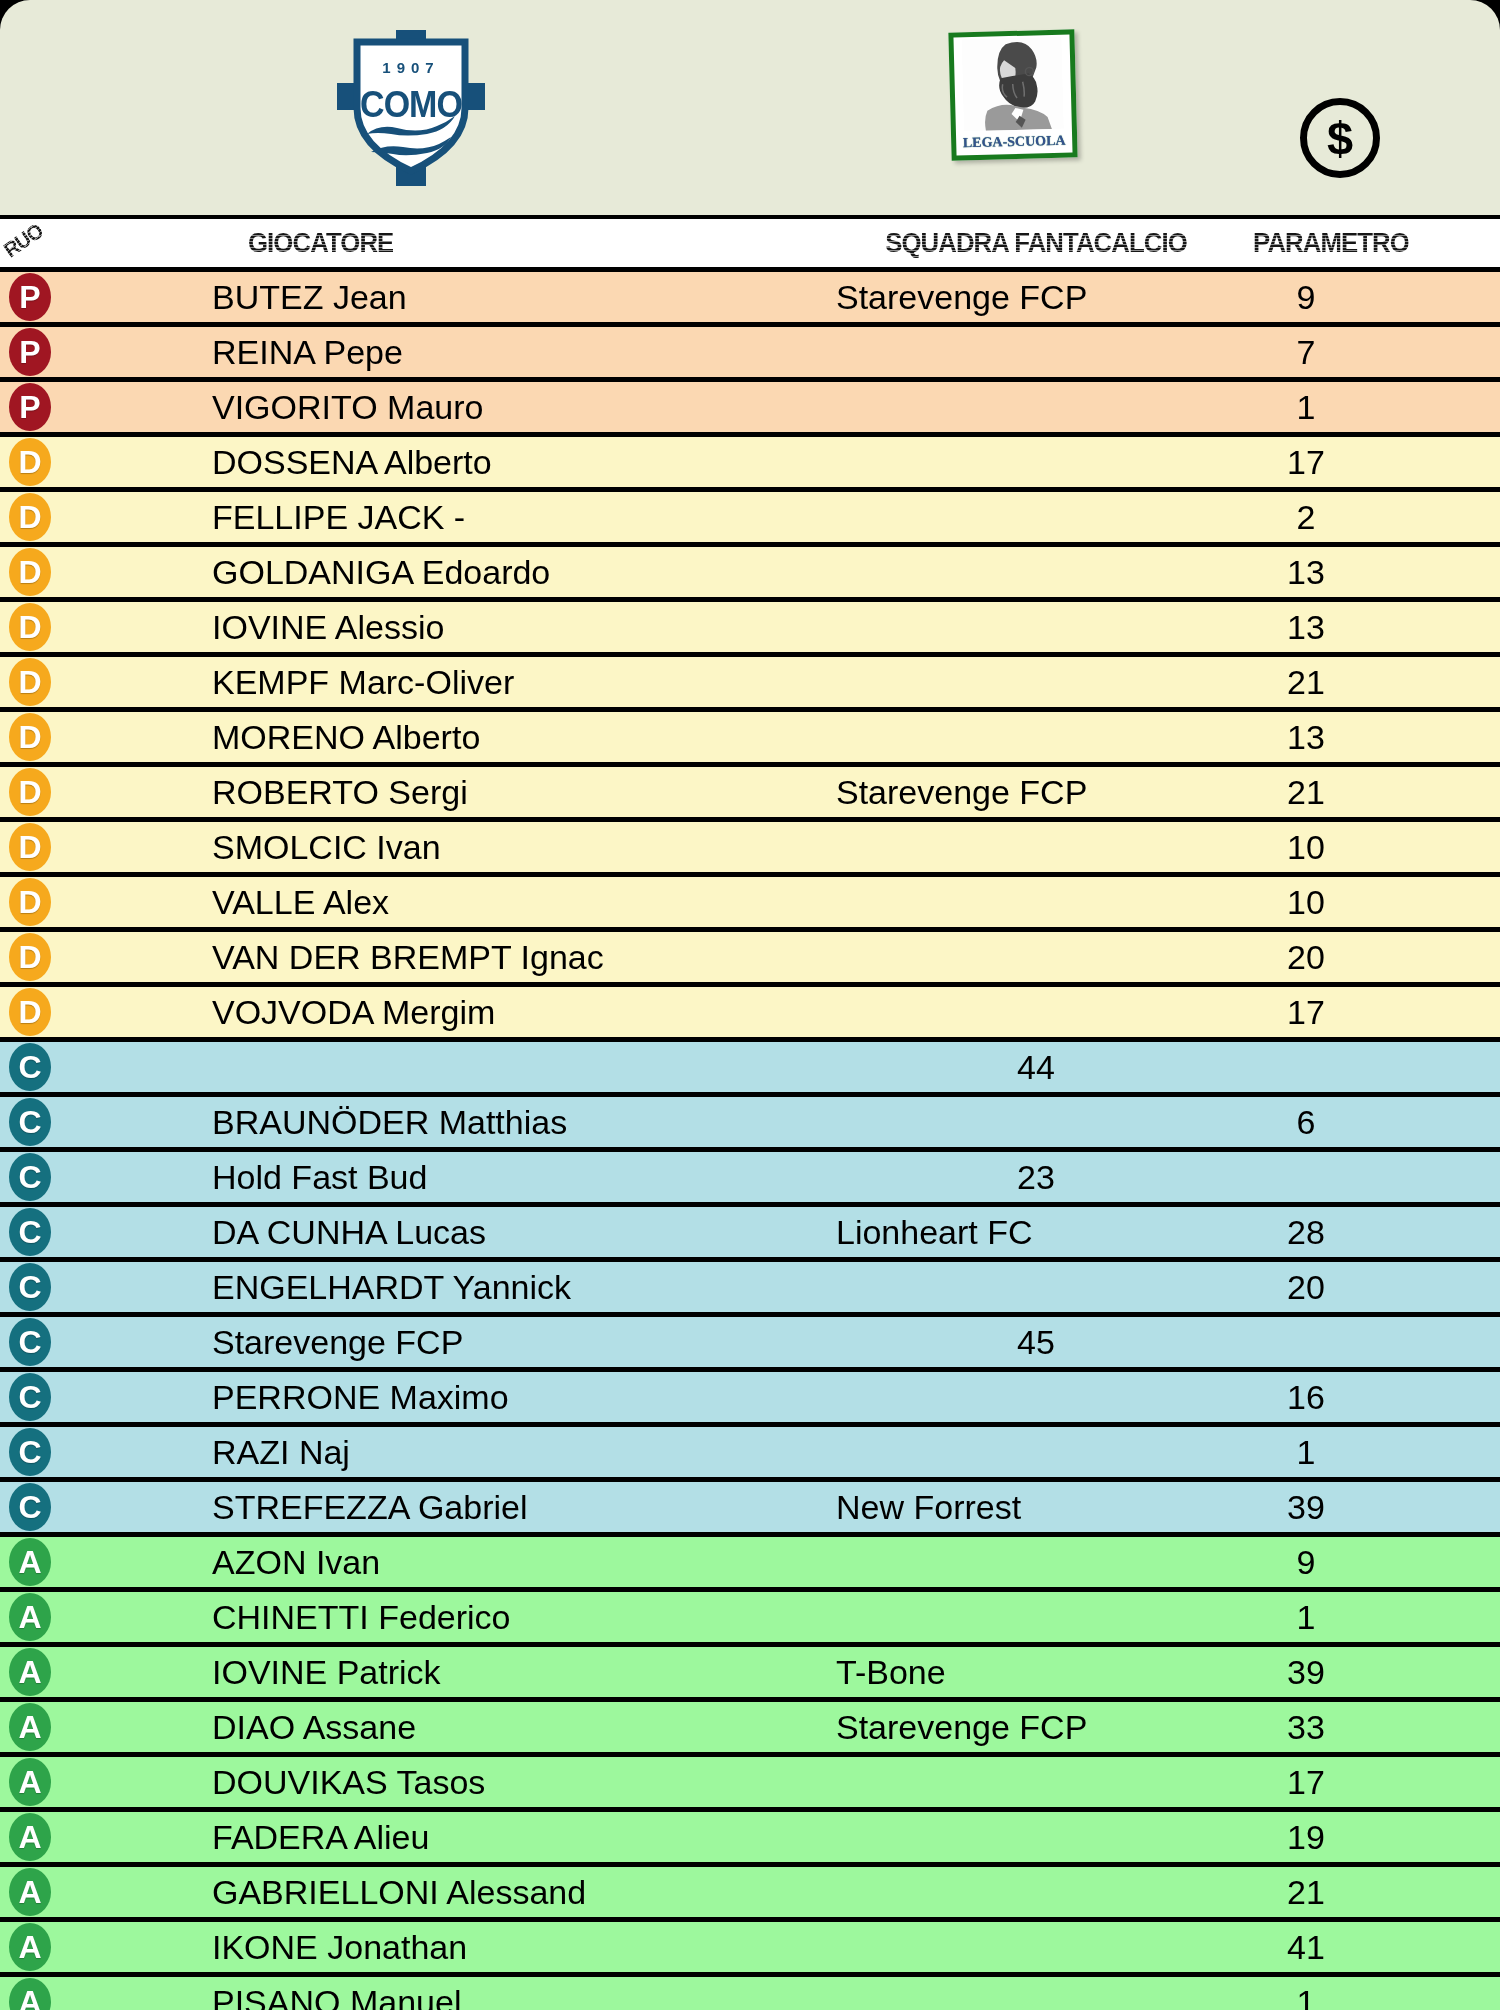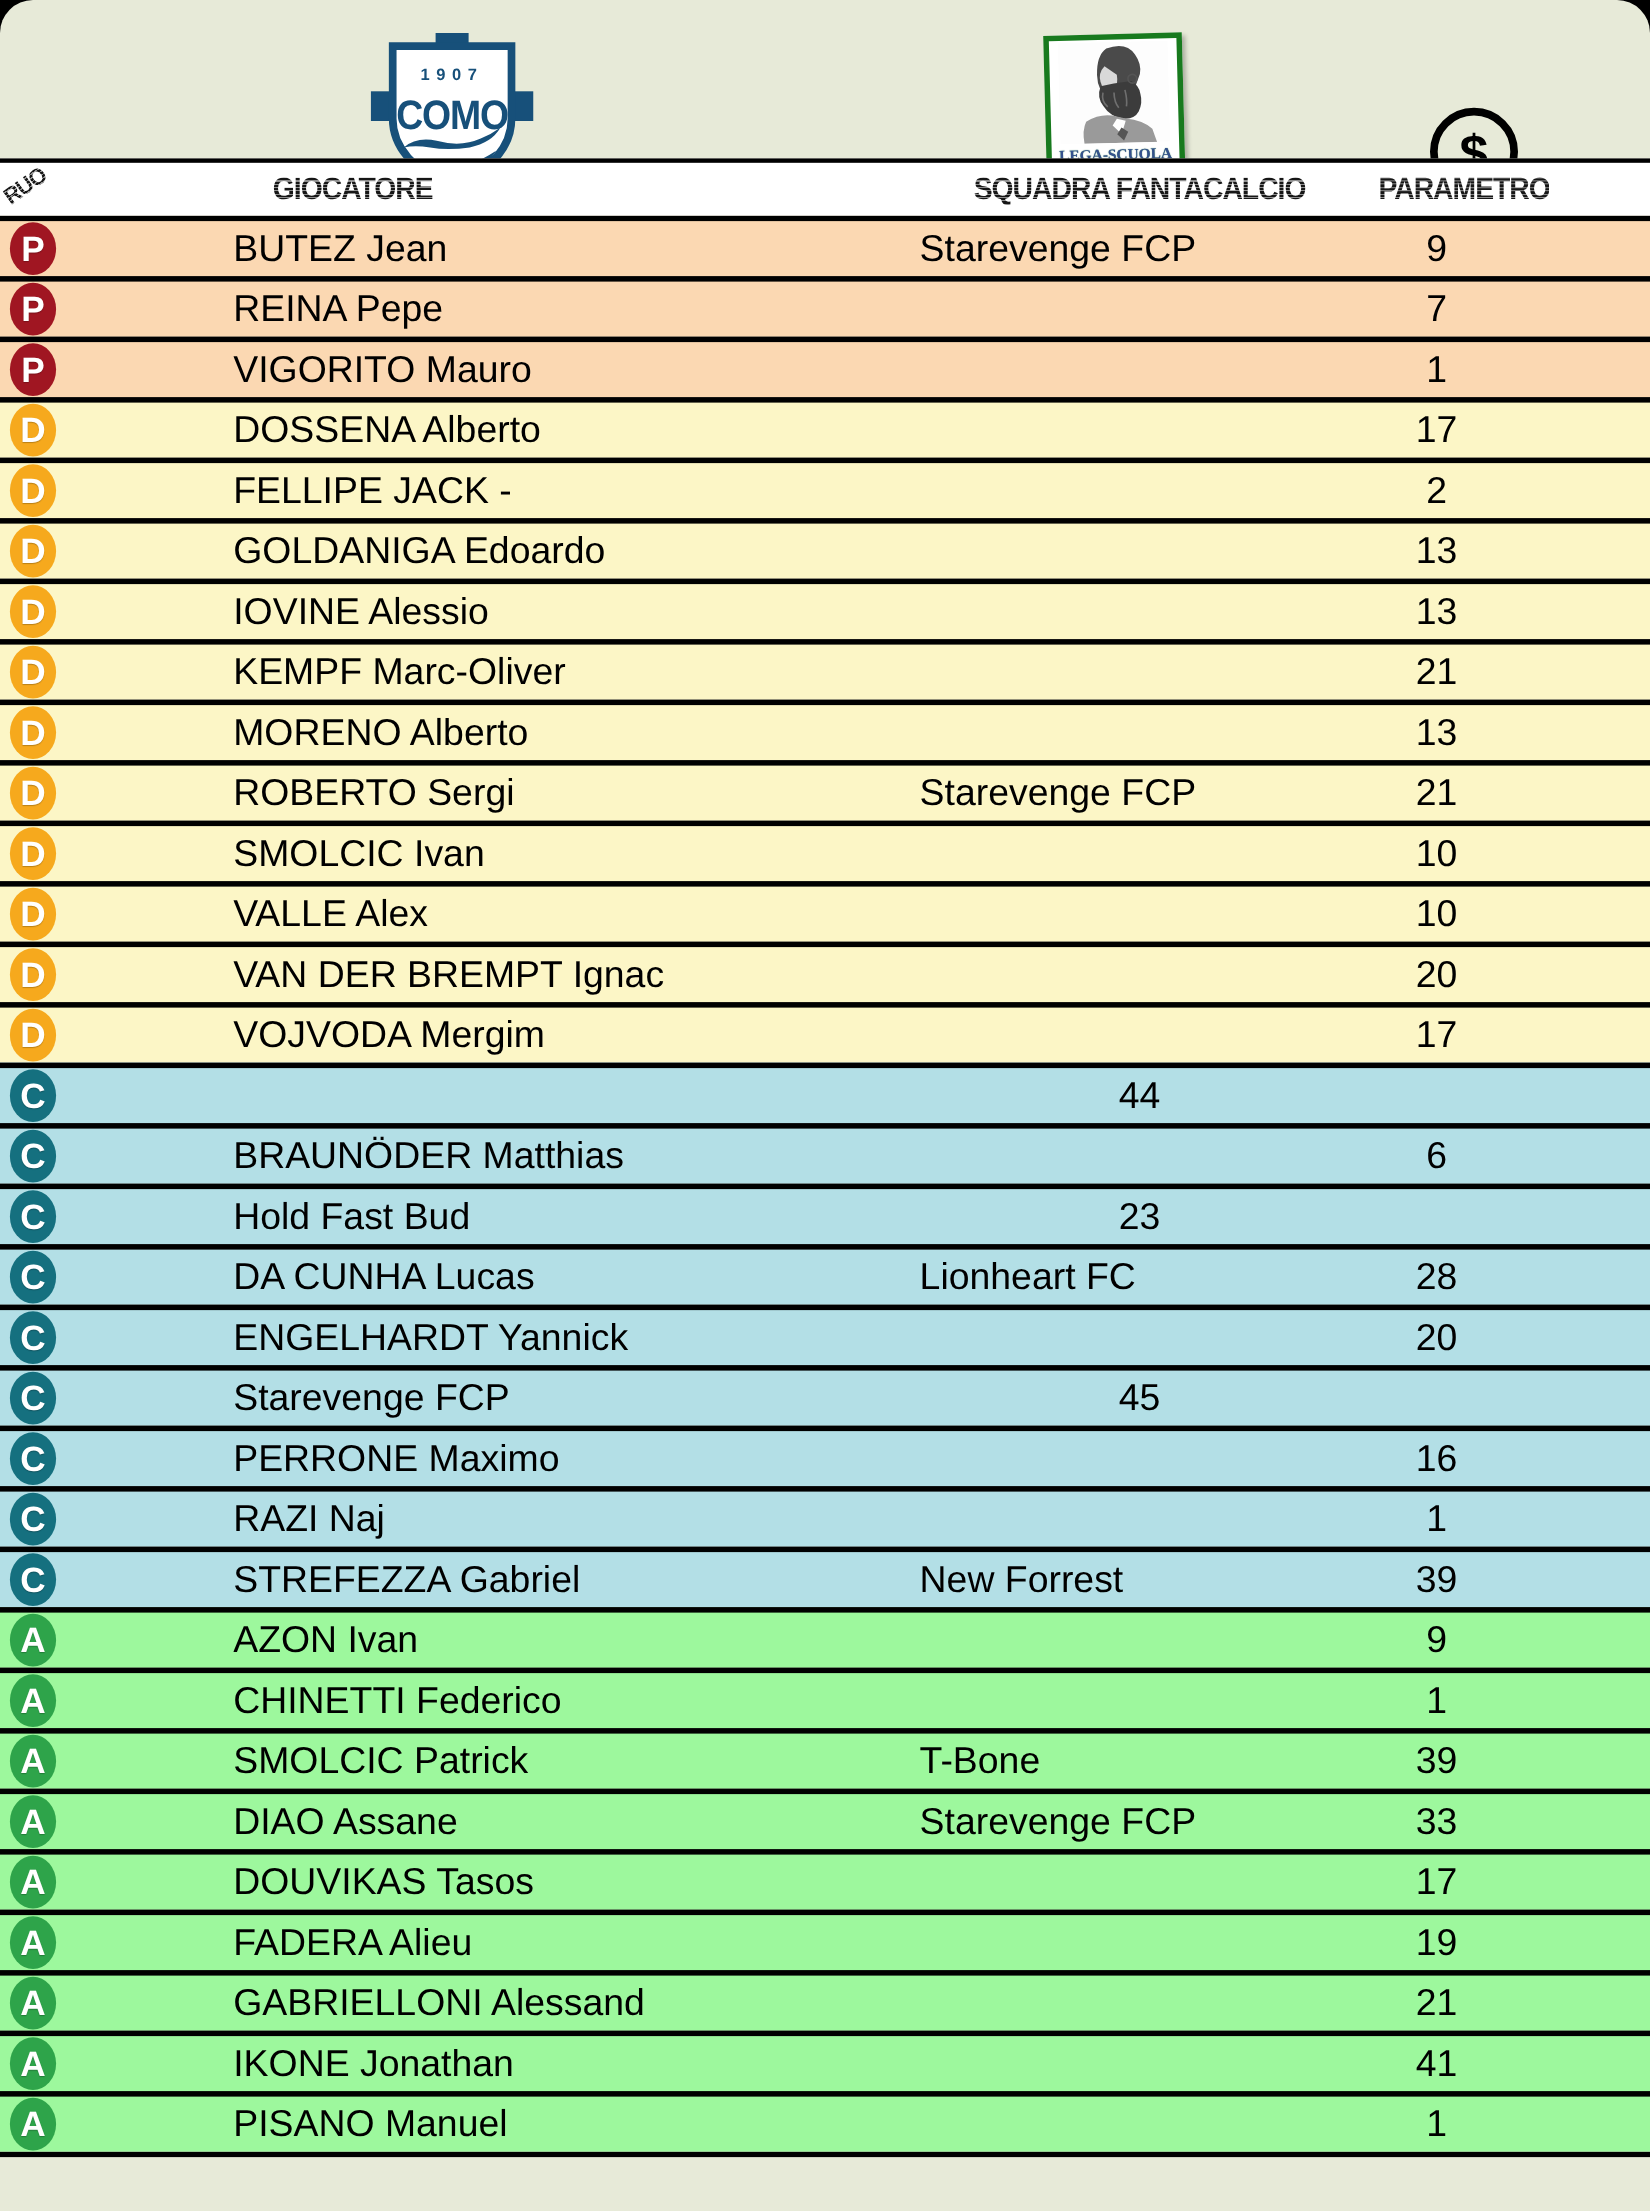--- a/index.html
+++ b/index.html
@@ -2,21 +2,21 @@
 <html><head>
 <meta charset="utf-8">
 <style>
   html,body{margin:0;padding:0;background:#000;}
   body{font-family:"Liberation Sans","DejaVu Sans",sans-serif;}
   .card{
     position:relative;width:1500px;height:2010px;margin:0 auto;
     background:#e7ead8;border-radius:30px 30px 0 0;overflow:hidden;
   }
   
-  .top-band{position:relative;height:144px;}
+  .top-band{position:relative;height:215px;}
   .como-crest{position:absolute;left:337px;top:30px;width:148px;height:156px;}
   .league-logo{
     position:absolute;left:950px;top:31px;width:126px;height:128px;
     background:#fff;border:5px solid #187a1e;box-sizing:border-box;
     transform:rotate(-1.5deg);box-shadow:3px 3px 4px rgba(0,0,0,.25);
     display:flex;flex-direction:column;align-items:center;justify-content:flex-end;
   }
   .league-portrait{position:absolute;top:2px;left:8px;width:100px;height:92px;}
   .league-caption{
     font-family:"Liberation Serif","DejaVu Serif",serif;
@@ -333,21 +333,21 @@
     </div>
     <div class="cell name">CHINETTI Federico</div>
     <div class="cell team"></div>
     <div class="cell param">1</div>
   </div>
 
   <div class="row" style="background: rgb(157, 248, 157);">
     <div class="cell badge-cell">
       <span class="badge" style="background: rgb(46, 164, 74);">A</span>
     </div>
-    <div class="cell name">SMOLCIC Patrick</div>
+    <div class="cell name">IOVINE Patrick</div>
     <div class="cell team">T-Bone</div>
     <div class="cell param">39</div>
   </div>
 
   <div class="row" style="background: rgb(157, 248, 157);">
     <div class="cell badge-cell">
       <span class="badge" style="background: rgb(46, 164, 74);">A</span>
     </div>
     <div class="cell name">DIAO Assane</div>
     <div class="cell team">Starevenge FCP</div>

